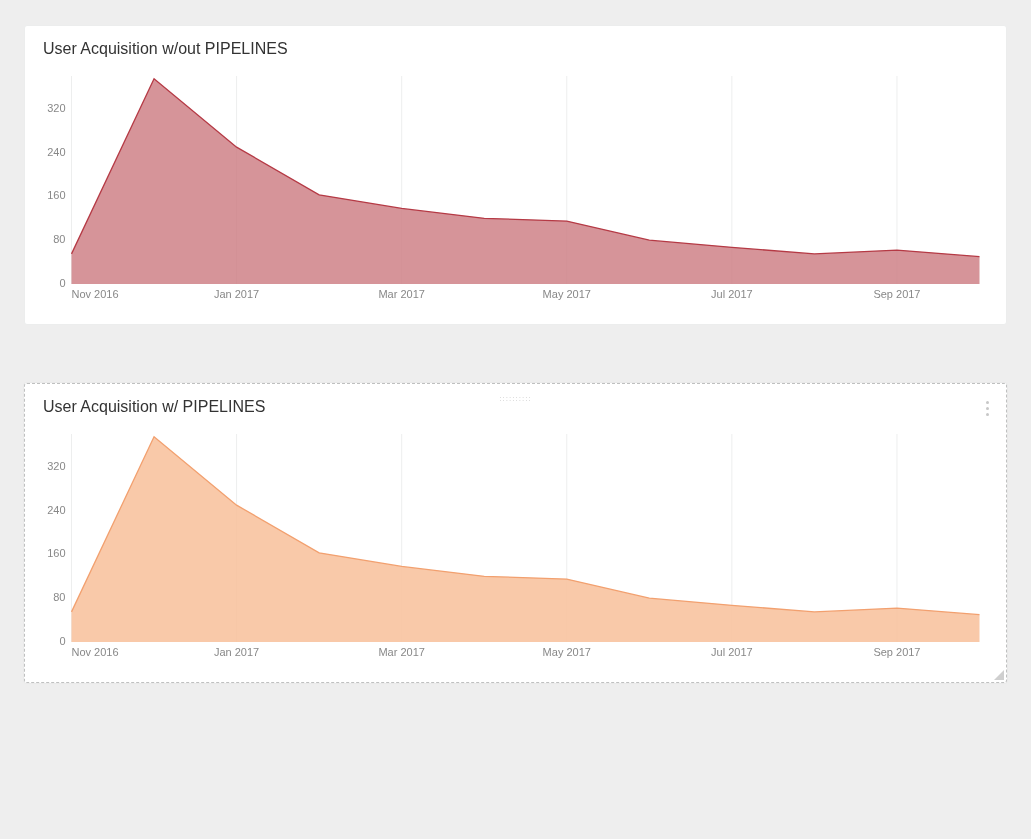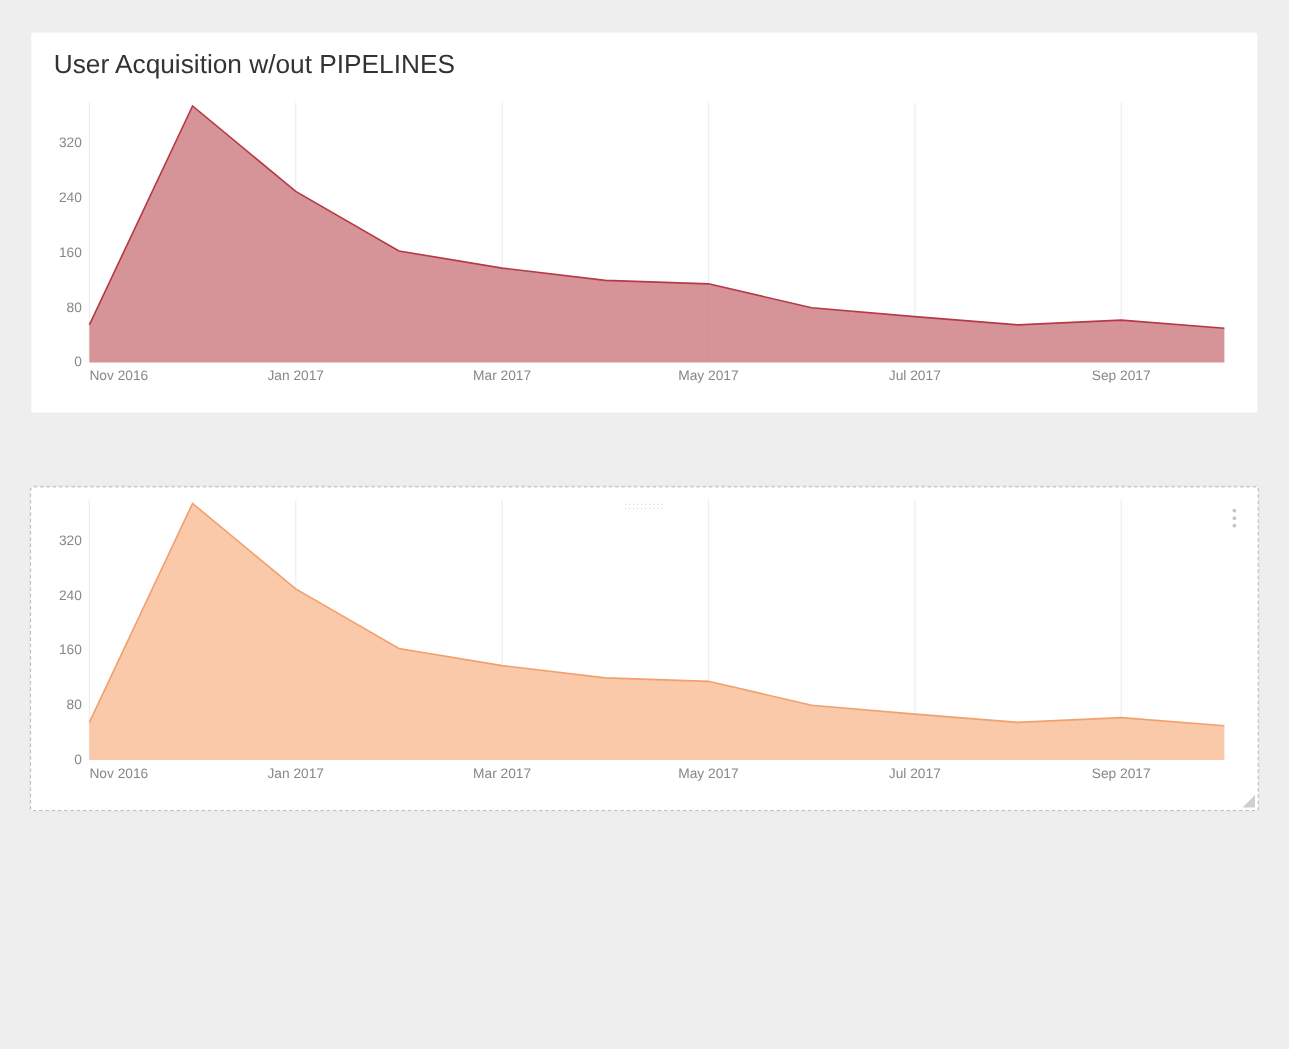--- a/index.html
+++ b/index.html
@@ -16,21 +16,21 @@
     border-radius: 3px;
     padding: 0 18px 18px 18px;
     margin-bottom: 58px;
     position: relative;
   }
   .panel-selected {
     border: 1px dashed #bfc0c0;
     box-shadow: 0 0 0 1px rgba(0,0,0,0.02);
   }
   .panel-title {
-    font-size: 21px;
+    font-size: 16px;
     font-weight: 400;
     color: #333;
     padding: 14px 0 8px 0;
   }
   .chart-wrap {
     width: 100%;
     position: relative;
   }
   svg { display: block; }
   .grid-line { stroke: #edeeee; stroke-width: 1; }
@@ -105,20 +105,21 @@
     </div>
 </div>
 
 <div class="panel panel-selected">
   <div class="drag-handle">::::::::::</div>
   <div class="menu-dots">
     <span></span>
       <span></span>
       <span></span>
   </div>
+  <div class="panel-title">User Acquisition w/ PIPELINES</div>
   <div class="chart-wrap" id="chart-1">
       <svg viewBox="0 0 940 240" width="100%" height="240">
         <line x1="26" x2="26" y1="10" y2="218" class="grid-line"></line>
         <line x1="191.0909090909091" x2="191.0909090909091" y1="10" y2="218" class="grid-line"></line>
         <line x1="356.1818181818182" x2="356.1818181818182" y1="10" y2="218" class="grid-line"></line>
         <line x1="521.2727272727273" x2="521.2727272727273" y1="10" y2="218" class="grid-line"></line>
         <line x1="686.3636363636364" x2="686.3636363636364" y1="10" y2="218" class="grid-line"></line>
         <line x1="851.4545454545454" x2="851.4545454545454" y1="10" y2="218" class="grid-line"></line>
         <path d="M 26 218 L 26 187.89473684210526 L 108.54545454545455 12.736842105263166 L 191.0909090909091 81.1578947368421 L 273.6363636363636 128.77894736842106 L 356.1818181818182 142.46315789473684 L 438.7272727272727 152.31578947368422 L 521.2727272727273 155.05263157894737 L 603.8181818181818 174.21052631578948 L 686.3636363636364 181.32631578947368 L 768.909090909091 187.89473684210526 L 851.4545454545454 184.06315789473683 L 934 190.63157894736844 L 934 218 Z" class="area-orange"></path>
         <path d="M 26 187.89473684210526 L 108.54545454545455 12.736842105263166 L 191.0909090909091 81.1578947368421 L 273.6363636363636 128.77894736842106 L 356.1818181818182 142.46315789473684 L 438.7272727272727 152.31578947368422 L 521.2727272727273 155.05263157894737 L 603.8181818181818 174.21052631578948 L 686.3636363636364 181.32631578947368 L 768.909090909091 187.89473684210526 L 851.4545454545454 184.06315789473683 L 934 190.63157894736844 " class="stroke-orange"></path>

